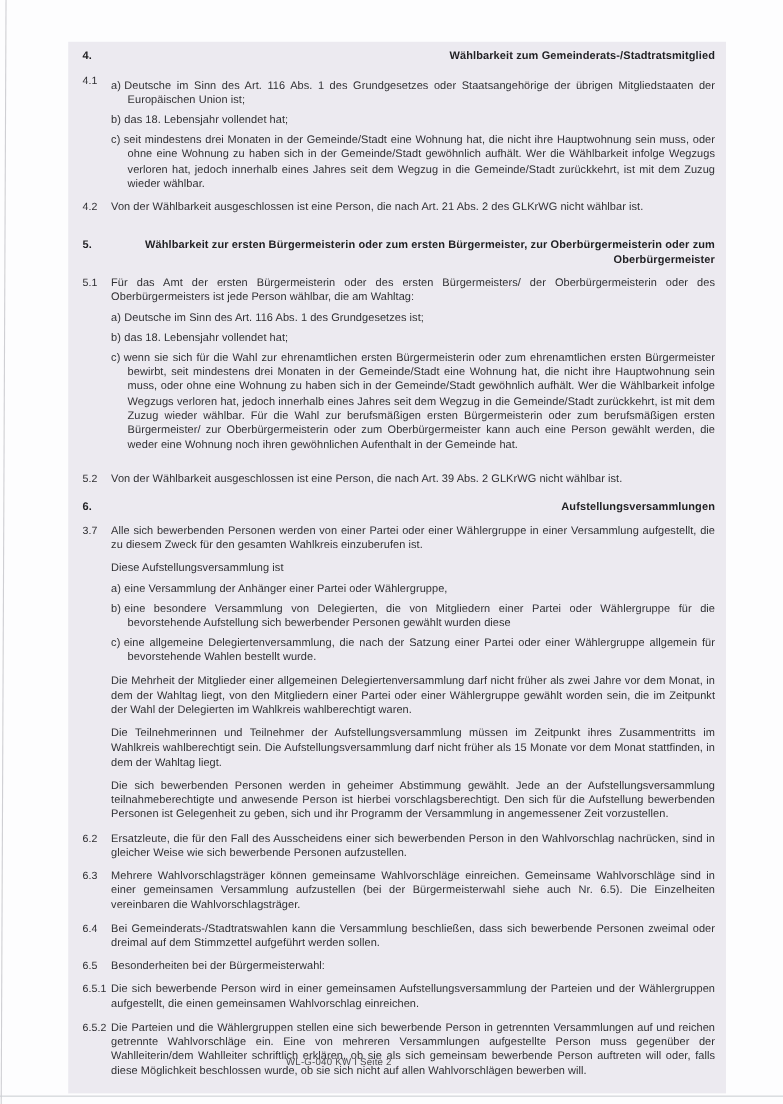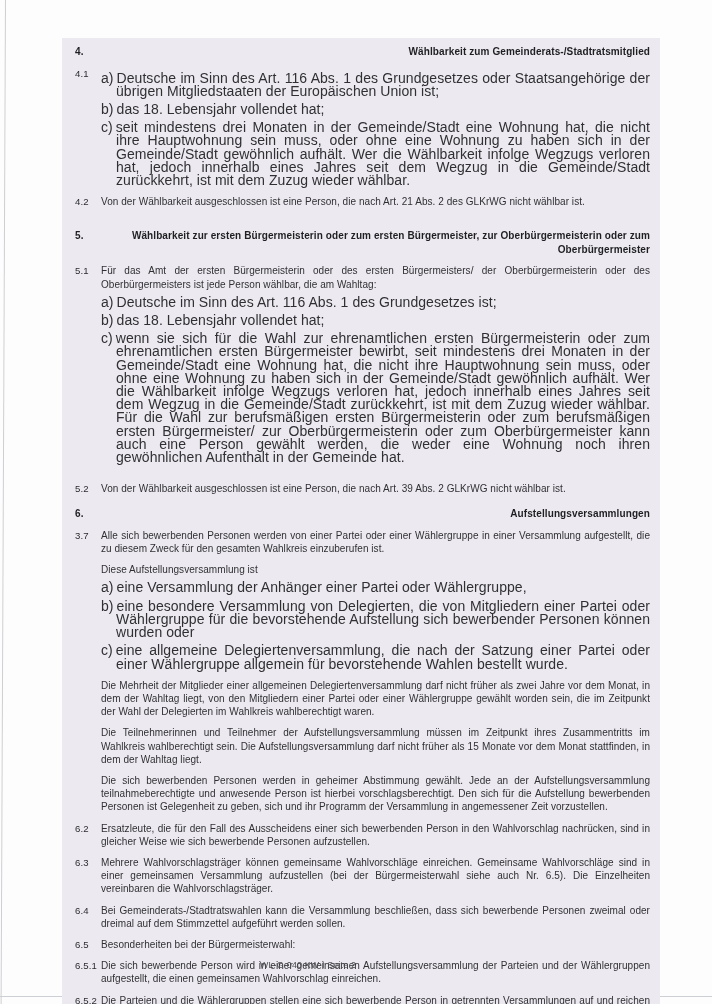--- a/index.html
+++ b/index.html
@@ -37,21 +37,21 @@
   .htext{
     font-weight:bold;font-size:10px;line-height:13.5px;color:#1f1f22;
     text-align:right;letter-spacing:.1px;
   }
   .para{
     font-size:10px;line-height:13.2px;text-align:justify;margin-top:8px;
     letter-spacing:.05px;
   }
   .para.first{margin-top:0;}
   .letter{
-    font-size:14px;line-height:13.2px;text-align:justify;
+    font-size:10px;line-height:13.2px;text-align:justify;
     margin-top:5px;padding-left:15px;text-indent:-15px;
     letter-spacing:.05px;
   }
   .ltr{margin-right:3px;}
   
   [data-name="block-5"]{margin-top:21px;}
   [data-name="block-5.2"]{margin-top:18px;}
   [data-name="block-6"]{margin-top:12px;}
   .footer{
     position:absolute;top:960px;left:0;width:616px;
@@ -111,21 +111,21 @@
       <div class="bodycol" data-name="section-content">
         <div class="htext" data-name="section-heading">Aufstellungsversammlungen</div>
       </div>
     </div>
     <div class="row blk-item" data-name="block-6.1">
       <div class="num" data-name="section-number">3.7</div>
       <div class="bodycol" data-name="section-content">
         <div class="para first" data-name="paragraph">Alle sich bewerbenden Personen werden von einer Partei oder einer Wählergruppe in einer Versammlung aufgestellt, die zu diesem Zweck für den gesamten Wahlkreis einzuberufen ist.</div>
         <div class="para" data-name="paragraph">Diese Aufstellungsversammlung ist</div>
         <div class="letter" data-name="lettered-item-a"><span class="ltr" data-name="letter-label">a)</span><span data-name="letter-text">eine Versammlung der Anhänger einer Partei oder Wählergruppe,</span></div>
-        <div class="letter" data-name="lettered-item-b"><span class="ltr" data-name="letter-label">b)</span><span data-name="letter-text">eine besondere Versammlung von Delegierten, die von Mitgliedern einer Partei oder Wählergruppe für die bevorstehende Aufstellung sich bewerbender Personen können wurden oder</span></div>
+        <div class="letter" data-name="lettered-item-b"><span class="ltr" data-name="letter-label">b)</span><span data-name="letter-text">eine besondere Versammlung von Delegierten, die von Mitgliedern einer Partei oder Wählergruppe für die bevorstehende Aufstellung sich bewerbender Personen gewählt wurden diese</span></div>
         <div class="letter" data-name="lettered-item-c"><span class="ltr" data-name="letter-label">c)</span><span data-name="letter-text">eine allgemeine Delegiertenversammlung, die nach der Satzung einer Partei oder einer Wählergruppe allgemein für bevorstehende Wahlen bestellt wurde.</span></div>
         <div class="para" data-name="paragraph">Die Mehrheit der Mitglieder einer allgemeinen Delegiertenversammlung darf nicht früher als zwei Jahre vor dem Monat, in dem der Wahltag liegt, von den Mitgliedern einer Partei oder einer Wählergruppe gewählt worden sein, die im Zeitpunkt der Wahl der Delegierten im Wahlkreis wahlberechtigt waren.</div>
         <div class="para" data-name="paragraph">Die Teilnehmerinnen und Teilnehmer der Aufstellungsversammlung müssen im Zeitpunkt ihres Zusammentritts im Wahlkreis wahlberechtigt sein. Die Aufstellungsversammlung darf nicht früher als 15 Monate vor dem Monat stattfinden, in dem der Wahltag liegt.</div>
         <div class="para" data-name="paragraph">Die sich bewerbenden Personen werden in geheimer Abstimmung gewählt. Jede an der Aufstellungsversammlung teilnahmeberechtigte und anwesende Person ist hierbei vorschlagsberechtigt. Den sich für die Aufstellung bewerbenden Personen ist Gelegenheit zu geben, sich und ihr Programm der Versammlung in angemessener Zeit vorzustellen.</div>
       </div>
     </div>
     <div class="row blk-item" data-name="block-6.2">
       <div class="num" data-name="section-number">6.2</div>
       <div class="bodycol" data-name="section-content">
         <div class="para first" data-name="paragraph">Ersatzleute, die für den Fall des Ausscheidens einer sich bewerbenden Person in den Wahlvorschlag nachrücken, sind in gleicher Weise wie sich bewerbende Personen aufzustellen.</div>

